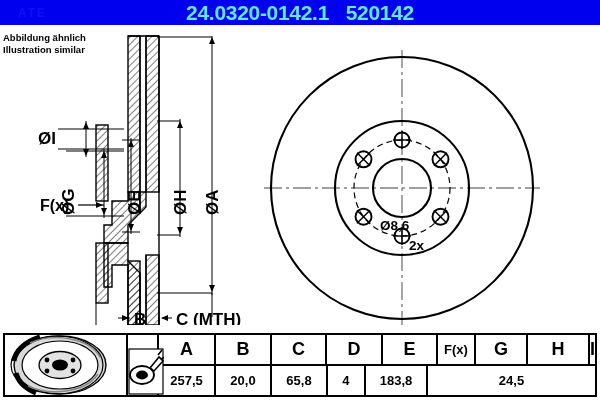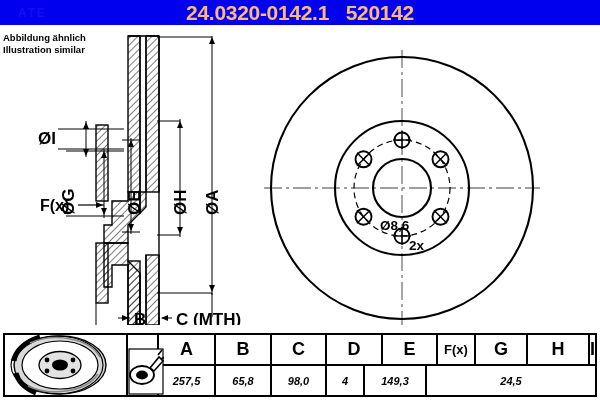--- a/index.html
+++ b/index.html
@@ -12,21 +12,21 @@
   }
   #root{position:relative;width:600px;height:400px;}
 
   
   .header{
     position:absolute;left:0;top:0;width:600px;height:25px;
     background:#0000ee;
     display:flex;align-items:center;justify-content:center;
   }
   .header-title{
-    color:#fdba74;
+    color:#5eead4;
     font-size:21px;
     font-weight:bold;
     letter-spacing:-0.3px;
     line-height:1;
     white-space:pre;
     text-align:right;
   }
   .brand-logo{
     position:absolute;left:18px;top:6px;
     color:#1414f0;
@@ -67,21 +67,21 @@
   .trow{display:flex;flex:1;}
   .trow.head{border-bottom:2px solid #000;}
   .tc{
     flex:1;border-right:2px solid #000;
     display:flex;align-items:center;justify-content:center;
     font-weight:bold;box-sizing:border-box;
   }
   .tc:last-child{border-right:none;}
   .trow.head .tc{font-size:18px;}
   .trow.head .tc.small{font-size:13px;}
-  .trow.vals .tc{font-size:11px;font-style:italic;}
+  .trow.vals .tc{font-size:13px;}
   .tc.c-a{flex:0 0 57px;}
   .tc.c-b{flex:0 0 56px;}
   .tc.c-c{flex:0 0 55px;}
   .tc.c-d{flex:0 0 56px;}
   .tc.c-e{flex:0 0 55px;}
   .tc.c-f{flex:0 0 38px;}
   .tc.c-g{flex:0 0 52px;}
   .tc.c-h{flex:0 0 62px;}
   .tc.c-i{flex:1;}
   .prod-svg,.spray-svg{position:absolute;left:0;top:0;}
@@ -307,22 +307,22 @@
         <div class="tc c-c">C</div>
         <div class="tc c-d">D</div>
         <div class="tc c-e">E</div>
         <div class="tc c-f small">F(x)</div>
         <div class="tc c-g">G</div>
         <div class="tc c-h">H</div>
         <div class="tc c-i">I</div>
       </div>
       <div class="trow vals">
         <div class="tc c-a">257,5</div>
+        <div class="tc c-b">20,0</div>
         <div class="tc c-d">65,8</div>
-        <div class="tc c-e">98,0</div>
         <div class="tc c-f">4</div>
-        <div class="tc c-h">149,3</div>
+        <div class="tc c-h">183,8</div>
         <div class="tc c-i">24,5</div>
       </div>
     </div>
   </div>
 
 </div>
 
 </body></html>

